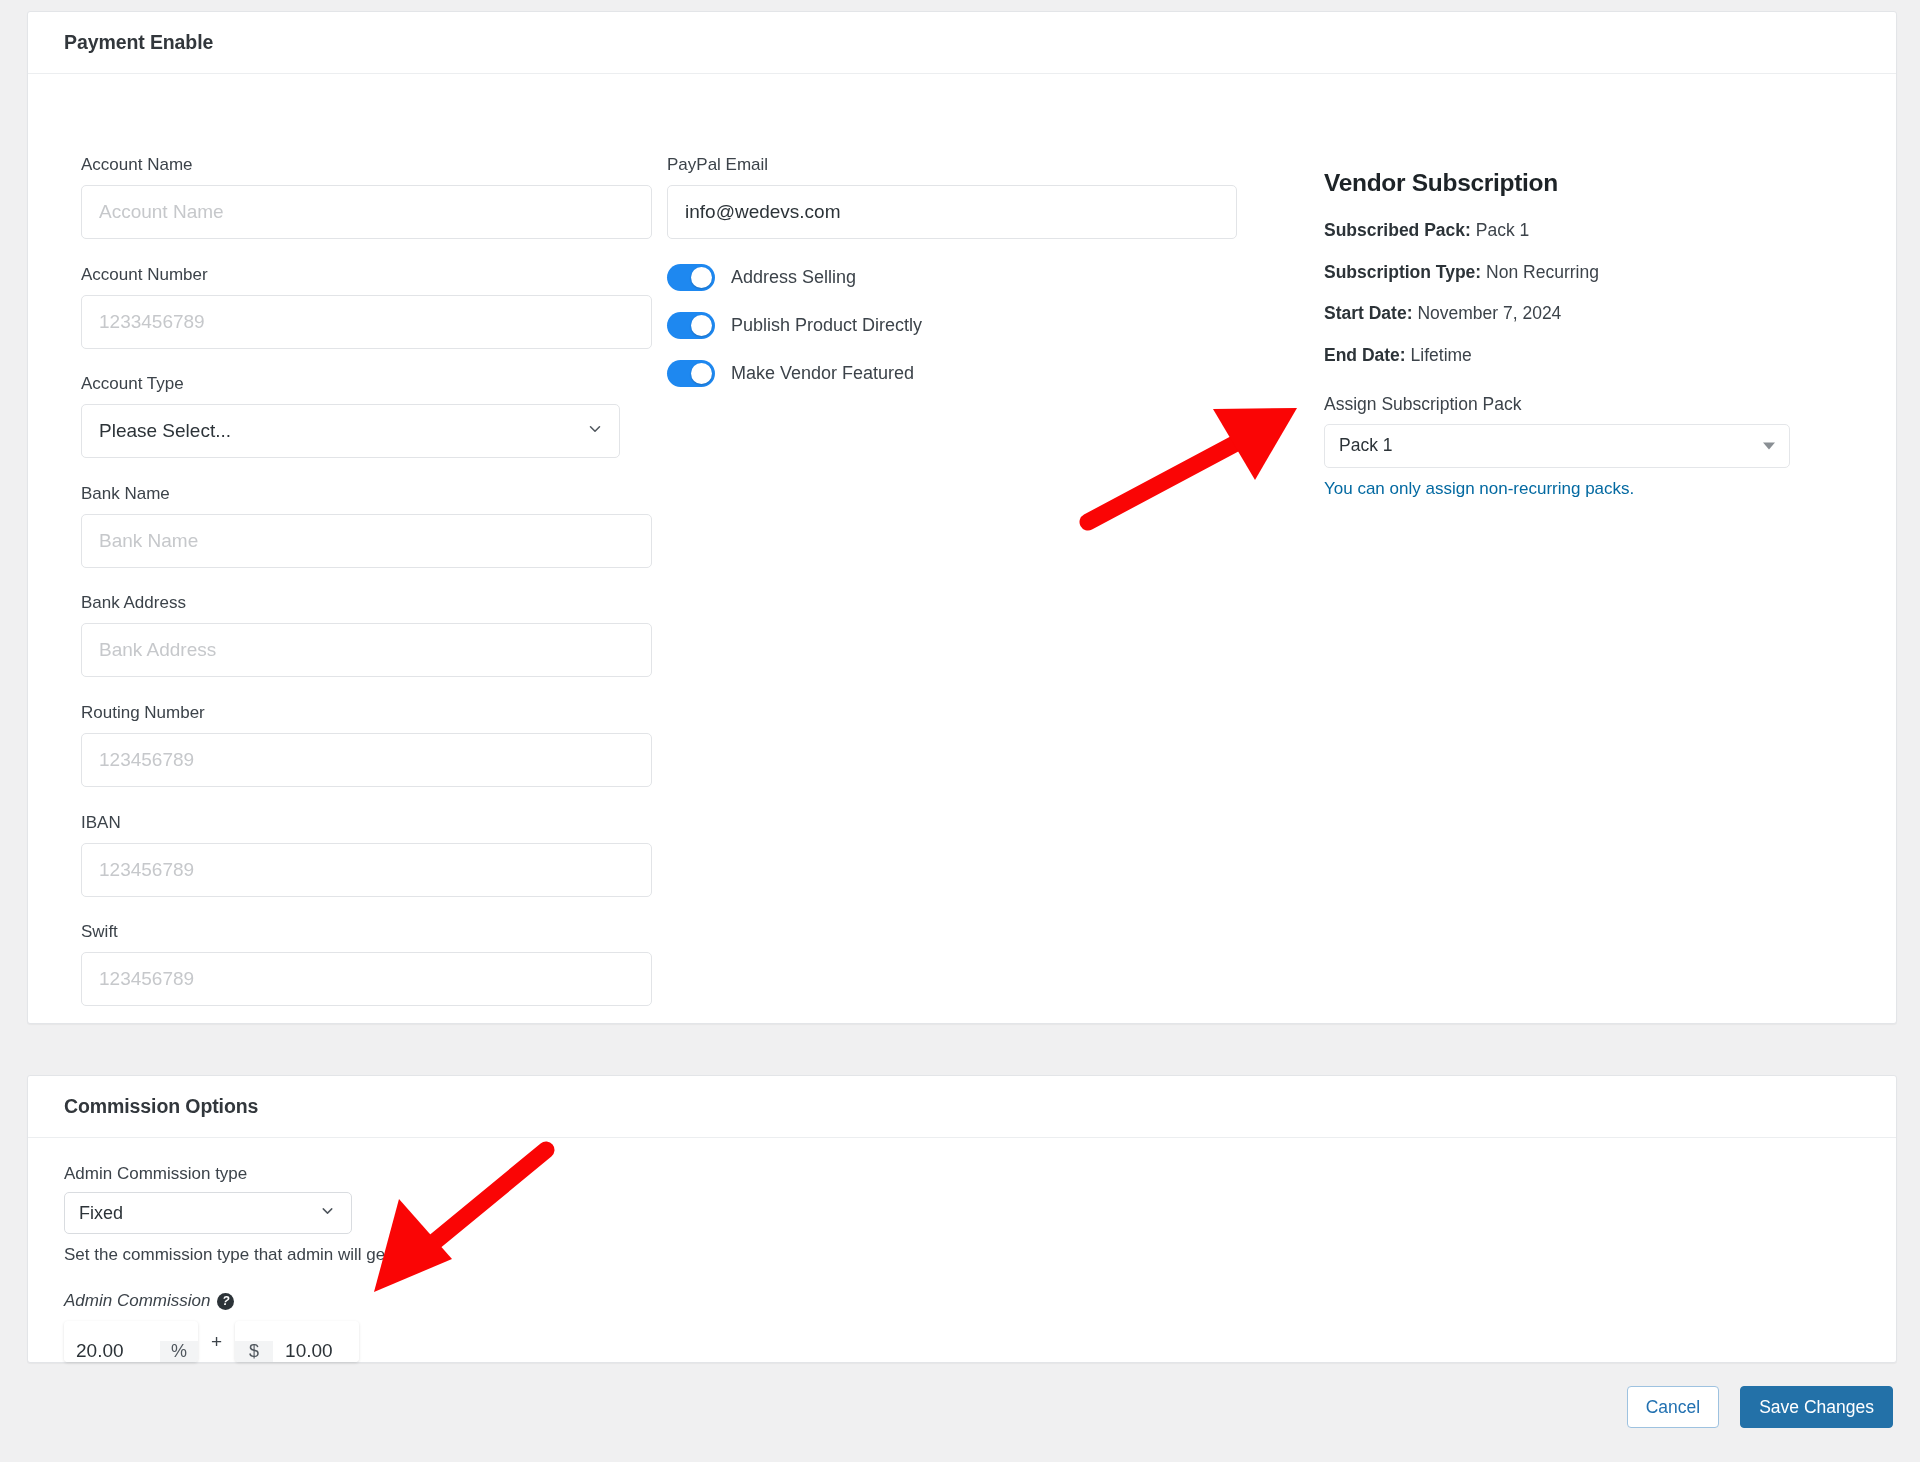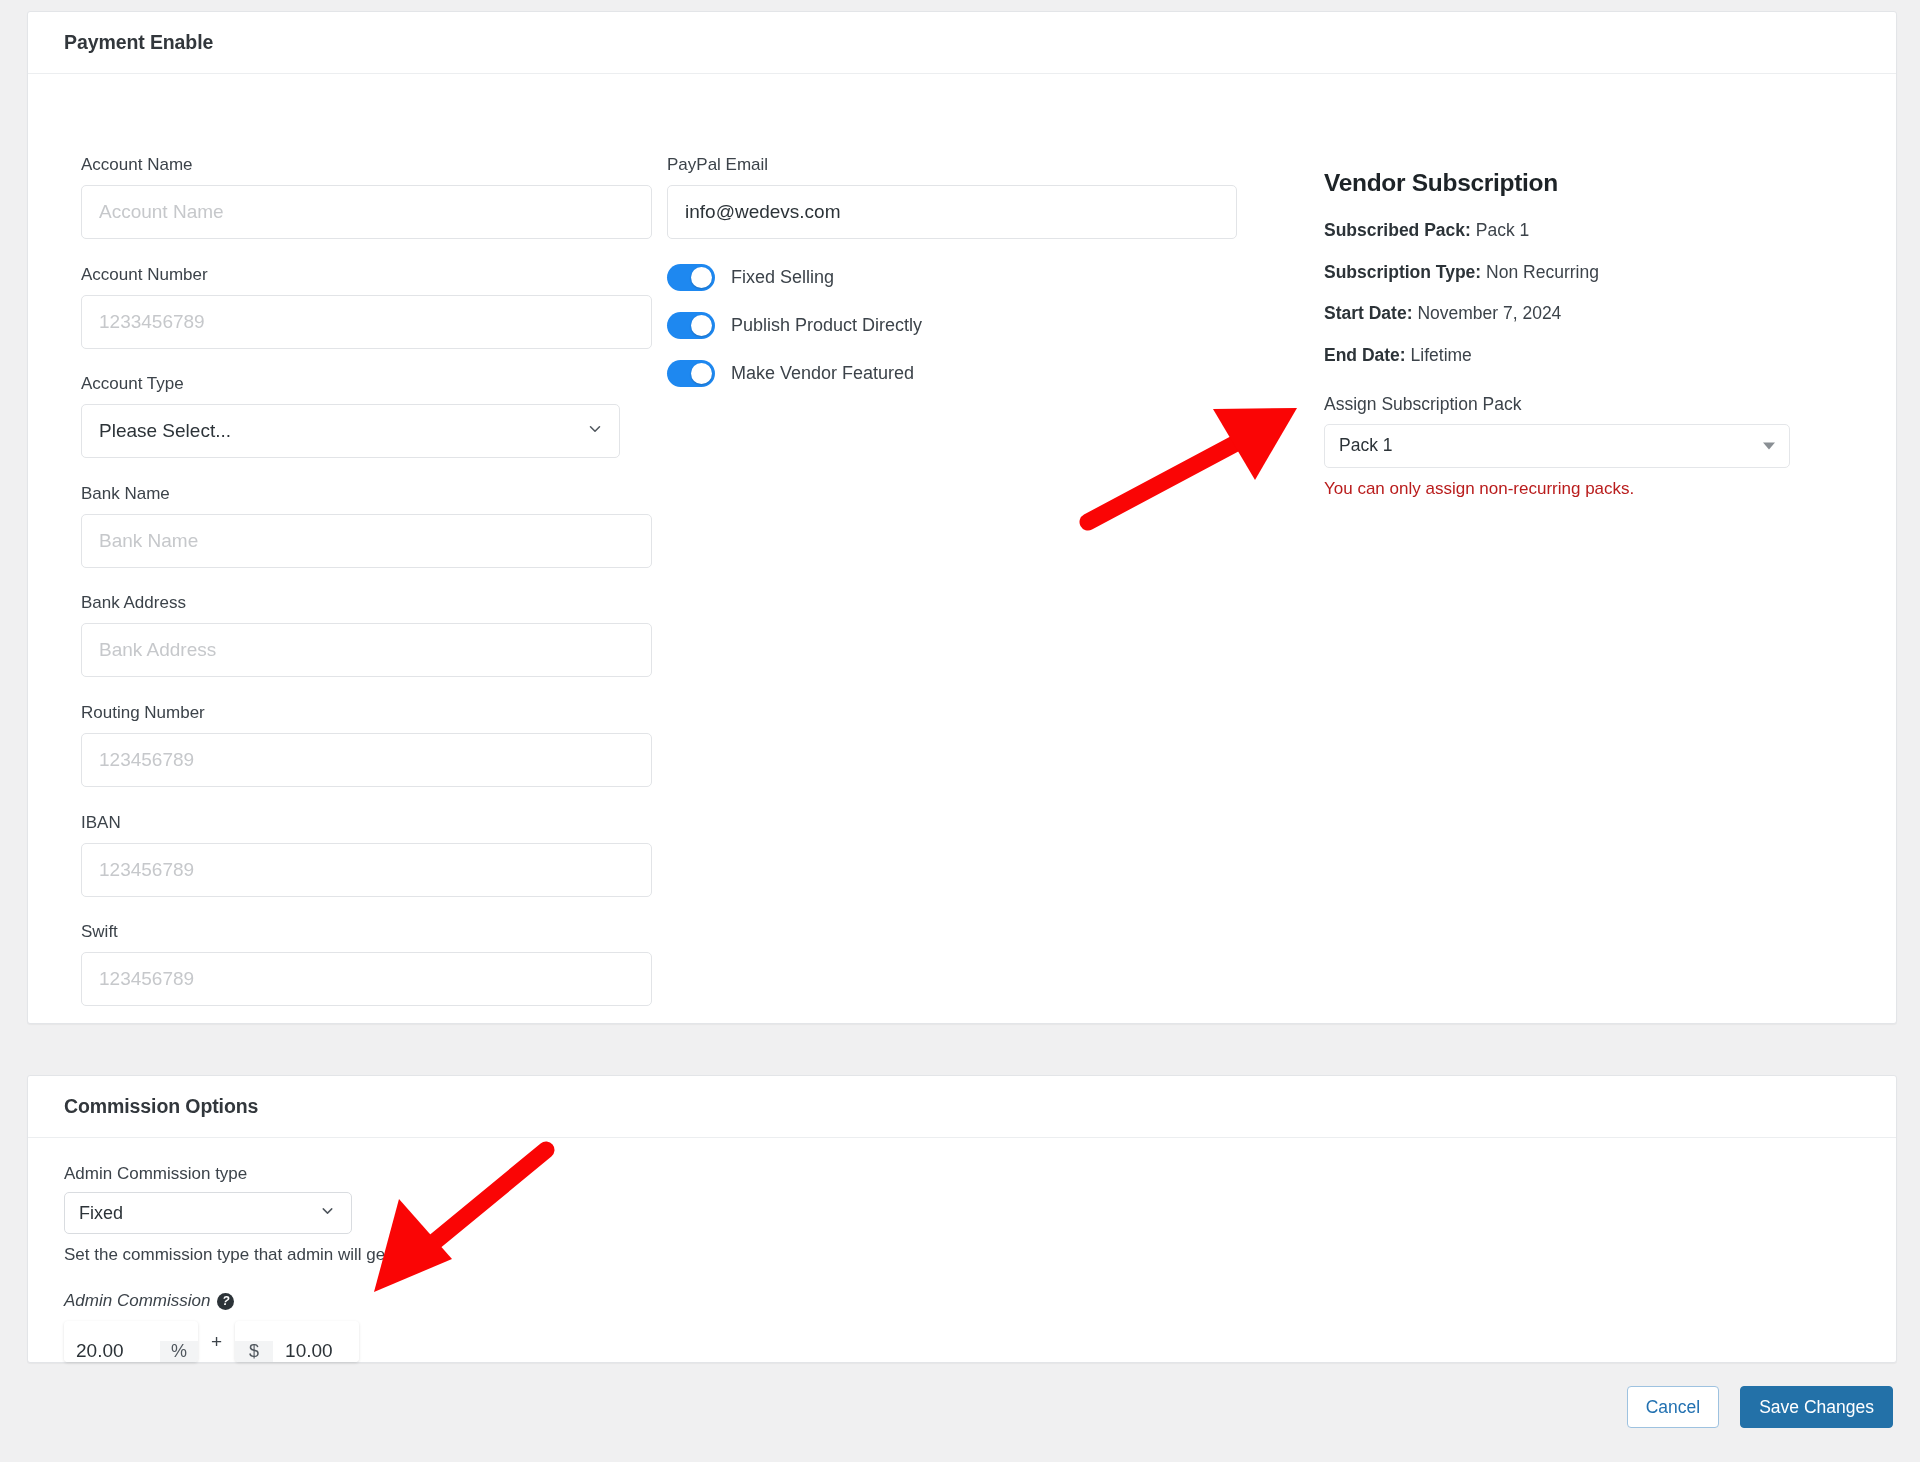--- a/index.html
+++ b/index.html
@@ -174,21 +174,21 @@
     top: 50%;
     transform: translateY(-50%);
     width: 0; height: 0;
     border-left: 6px solid transparent;
     border-right: 6px solid transparent;
     border-top: 7px solid #8a8f94;
   }
   .vs-help {
     margin-top: 11px;
     font-size: 17px;
-    color: #b91c1c;
+    color: #0369a1;
   }
 
   
   .commission-body { padding: 26px 36px 0 36px; position: relative; height: 226px; }
   .cm-label {
     display: block;
     font-size: 17px;
     color: #3c434a;
     margin-bottom: 8px;
   }
@@ -375,21 +375,21 @@
 
         <div class="field">
           <label class="field-label">PayPal Email</label>
           <input class="text-input" type="text" style="width: 570px;" value="info@wedevs.com">
         </div>
 
         <div class="toggle-row">
           <span class="switch">
               <span class="knob"></span>
             </span>
-          <span class="toggle-label">Fixed Selling</span>
+          <span class="toggle-label">Address Selling</span>
         </div>
 
         <div class="toggle-row">
           <span class="switch">
               <span class="knob"></span>
             </span>
           <span class="toggle-label">Publish Product Directly</span>
         </div>
 
         <div class="toggle-row">

